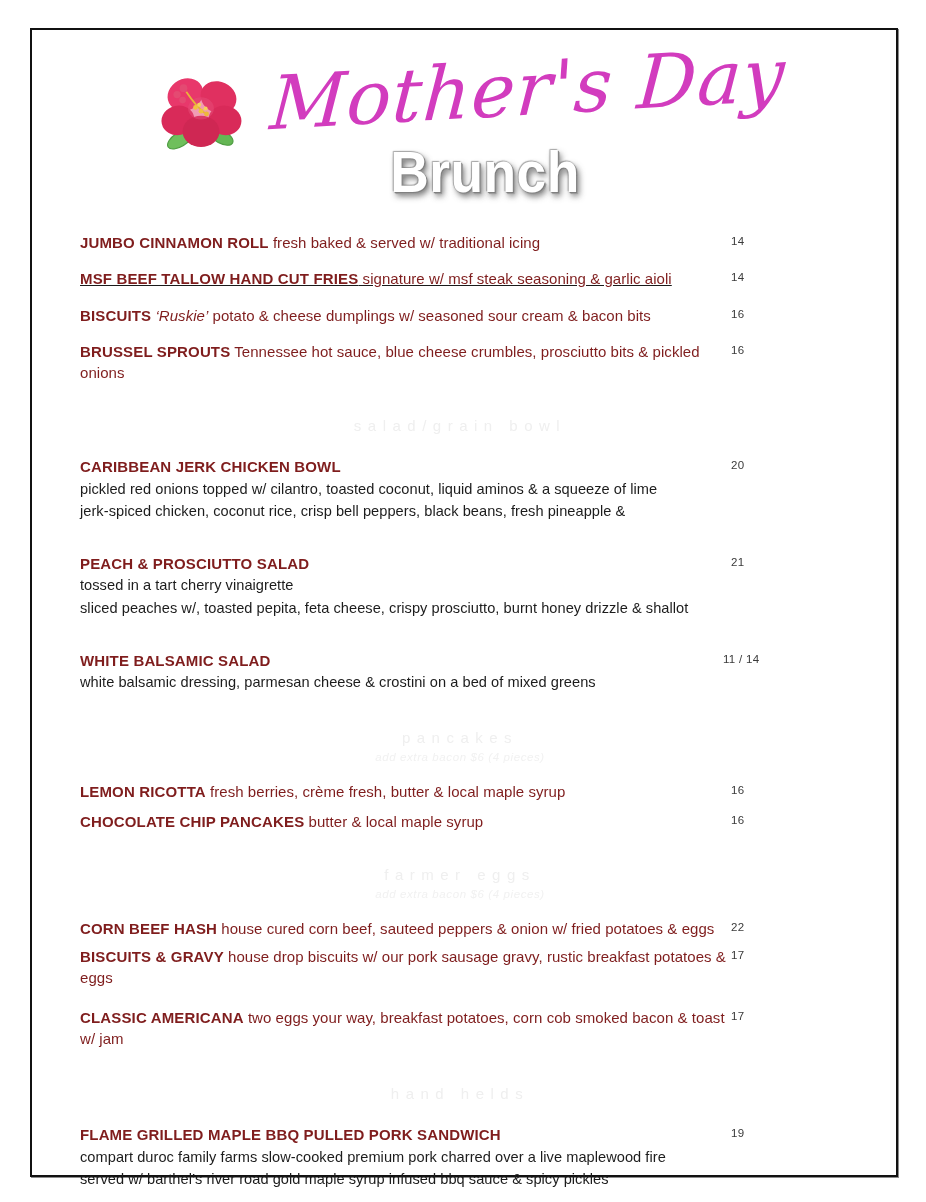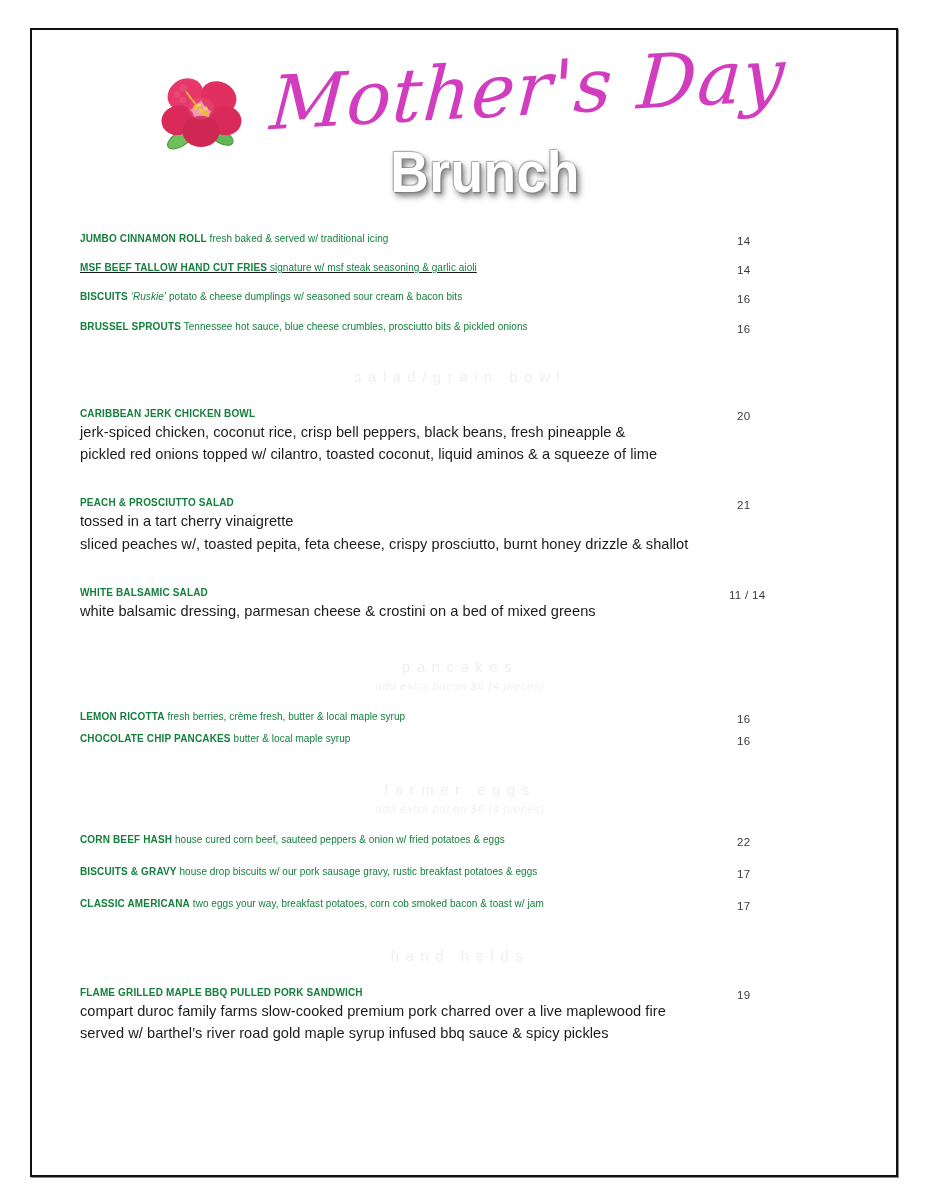--- a/index.html
+++ b/index.html
@@ -121,41 +121,41 @@
   }
 
   .item {
     position: relative;
     padding-right: 100px;
     box-sizing: border-box;
   }
   .item + .item { margin-top: 0; }
 
   .item-line {
-    font-size: 10px;
+    font-size: 15px;
     line-height: 1.42;
-    color: #15803d;
+    color: #7f1d1d;
     letter-spacing: 0.05px;
   }
   .item-name {
     font-weight: 700;
     letter-spacing: 0.15px;
   }
   .item-desc-inline { font-weight: 400; }
   .item-desc {
     font-size: 14.6px;
     line-height: 1.52;
     color: #1c1c1c;
     letter-spacing: 0.05px;
   }
   .ital { font-style: italic; }
 
   .item-price {
     position: absolute;
-    right: 11px;
+    right: 17px;
     top: 3px;
     width: 92px;
     text-align: left;
     font-size: 11.5px;
     color: #3a3a3a;
     letter-spacing: 0.3px;
   }
   .item-price.wide { width: 100px; }
 </style>
 </head>
@@ -215,22 +215,22 @@
           <div class="item-line"><span class="item-name">BRUSSEL SPROUTS</span><span class="item-desc-inline"> Tennessee hot sauce, blue cheese crumbles, prosciutto bits &amp; pickled onions</span></div>
           <div class="item-price">16</div>
         </div>
       </div>
       <div style="height: 34px;"></div>
       <div class="section-heading">salad/grain bowl</div>
       <div style="height: 22px;"></div>
       <div class="section">
         <div class="item">
           <div class="item-line"><span class="item-name">CARIBBEAN JERK CHICKEN BOWL</span></div>
+          <div class="item-desc">pickled red onions topped w/ cilantro, toasted coconut, liquid aminos &amp; a squeeze of lime</div>
           <div class="item-desc">jerk-spiced chicken, coconut rice, crisp bell peppers, black beans, fresh pineapple &amp;</div>
-          <div class="item-desc">pickled red onions topped w/ cilantro, toasted coconut, liquid aminos &amp; a squeeze of lime</div>
           <div class="item-price">20</div>
         </div>
         <div class="item" style="margin-top: 31px;">
           <div class="item-line"><span class="item-name">PEACH &amp; PROSCIUTTO SALAD</span></div>
           <div class="item-desc">tossed in a tart cherry vinaigrette</div>
           <div class="item-desc">sliced peaches w/, toasted pepita, feta cheese, crispy prosciutto, burnt honey drizzle &amp; shallot</div>
           <div class="item-price">21</div>
         </div>
         <div class="item" style="margin-top: 31px;">
           <div class="item-line"><span class="item-name">WHITE BALSAMIC SALAD</span></div>
@@ -254,21 +254,21 @@
       </div>
       <div style="height: 34px;"></div>
       <div class="section-heading">farmer eggs</div>
       <div class="section-sub">add extra bacon $6 (4 pieces)</div>
       <div style="height: 18px;"></div>
       <div class="section">
         <div class="item">
           <div class="item-line"><span class="item-name">CORN BEEF HASH</span><span class="item-desc-inline"> house cured corn beef, sauteed peppers &amp; onion w/ fried potatoes &amp; eggs</span></div>
           <div class="item-price">22</div>
         </div>
-        <div class="item" style="margin-top: 18px;">
+        <div class="item" style="margin-top: 7px;">
           <div class="item-line"><span class="item-name">BISCUITS &amp; GRAVY</span><span class="item-desc-inline"> house drop biscuits w/ our pork sausage gravy, rustic breakfast potatoes &amp; eggs</span></div>
           <div class="item-price">17</div>
         </div>
         <div class="item" style="margin-top: 18px;">
           <div class="item-line"><span class="item-name">CLASSIC AMERICANA</span><span class="item-desc-inline"> two eggs your way, breakfast potatoes, corn cob smoked bacon &amp; toast w/ jam</span></div>
           <div class="item-price">17</div>
         </div>
       </div>
       <div style="height: 36px;"></div>
       <div class="section-heading">hand helds</div>

